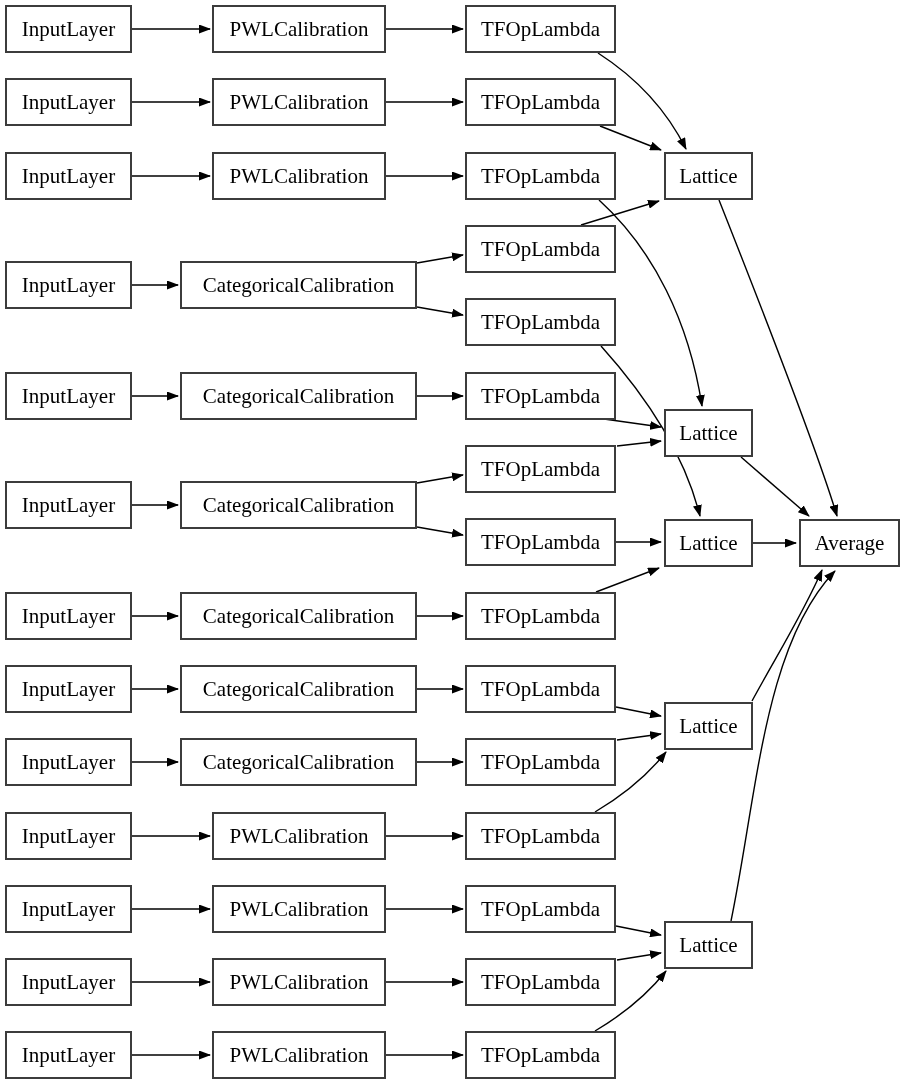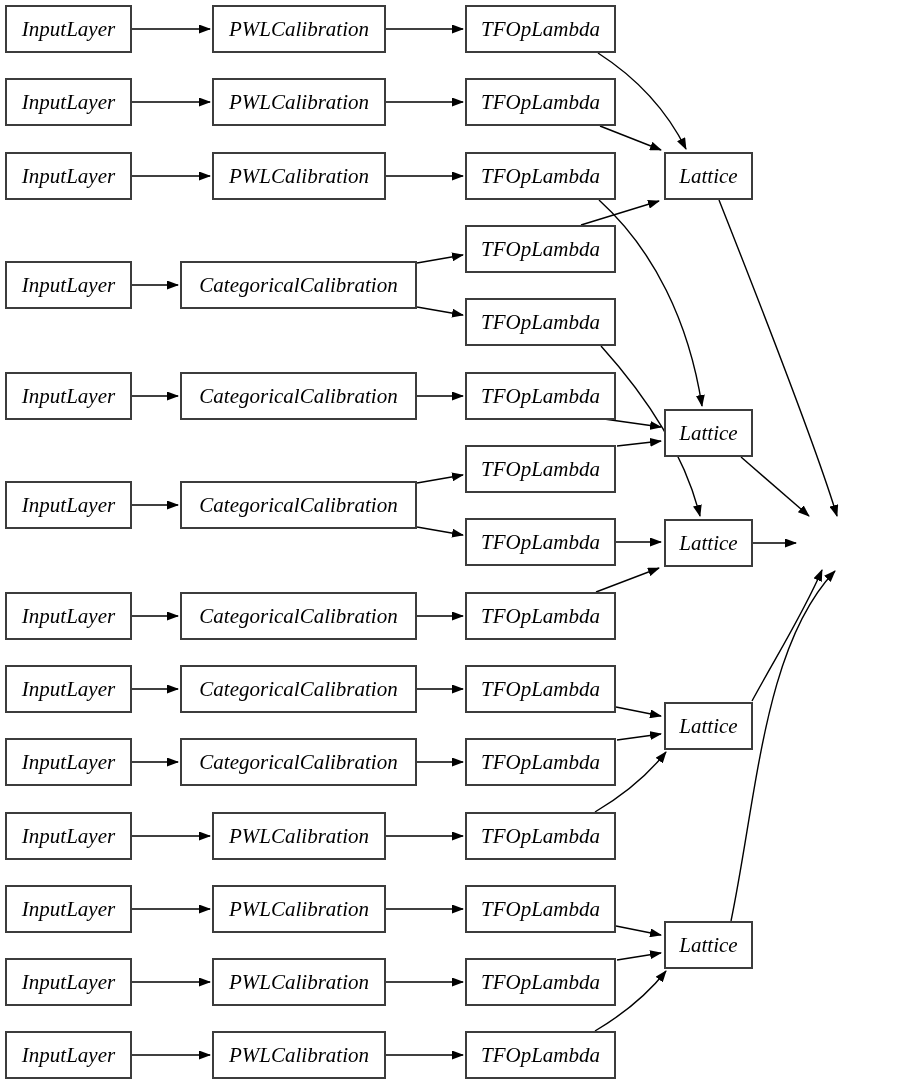--- a/index.html
+++ b/index.html
@@ -2,21 +2,20 @@
 <html><head>
 <meta charset="utf-8">
 <style>
   html,body{margin:0;padding:0;background:#ffffff;}
   #canvas{
     position:relative;
     width:905px;height:1087px;
     background:#ffffff;
     font-family:"Liberation Serif","DejaVu Serif",serif;
     overflow:hidden;
-    font-style:italic;
   }
   #edges-svg{position:absolute;left:0;top:0;width:905px;height:1087px;}
   .edge{fill:none;stroke:#000000;stroke-width:1.4px;}
   .node{
     position:absolute;
     box-sizing:border-box;
     border:2px solid #3c3c3c;
     background:#ffffff;
     display:flex;align-items:center;justify-content:center;
     font-size:21px;color:#000000;
@@ -213,13 +212,16 @@
     </div>
     <div class="node" style="left: 664px; top: 519px; width: 89px; height: 48px;">
       <span>Lattice</span>
     </div>
     <div class="node" style="left: 664px; top: 702px; width: 89px; height: 48px;">
       <span>Lattice</span>
     </div>
     <div class="node" style="left: 664px; top: 921px; width: 89px; height: 48px;">
       <span>Lattice</span>
     </div>
+    <div class="node" style="left: 799px; top: 519px; width: 101px; height: 48px;">
+      <span>Average</span>
+    </div>
   </div>
 
 </body></html>

